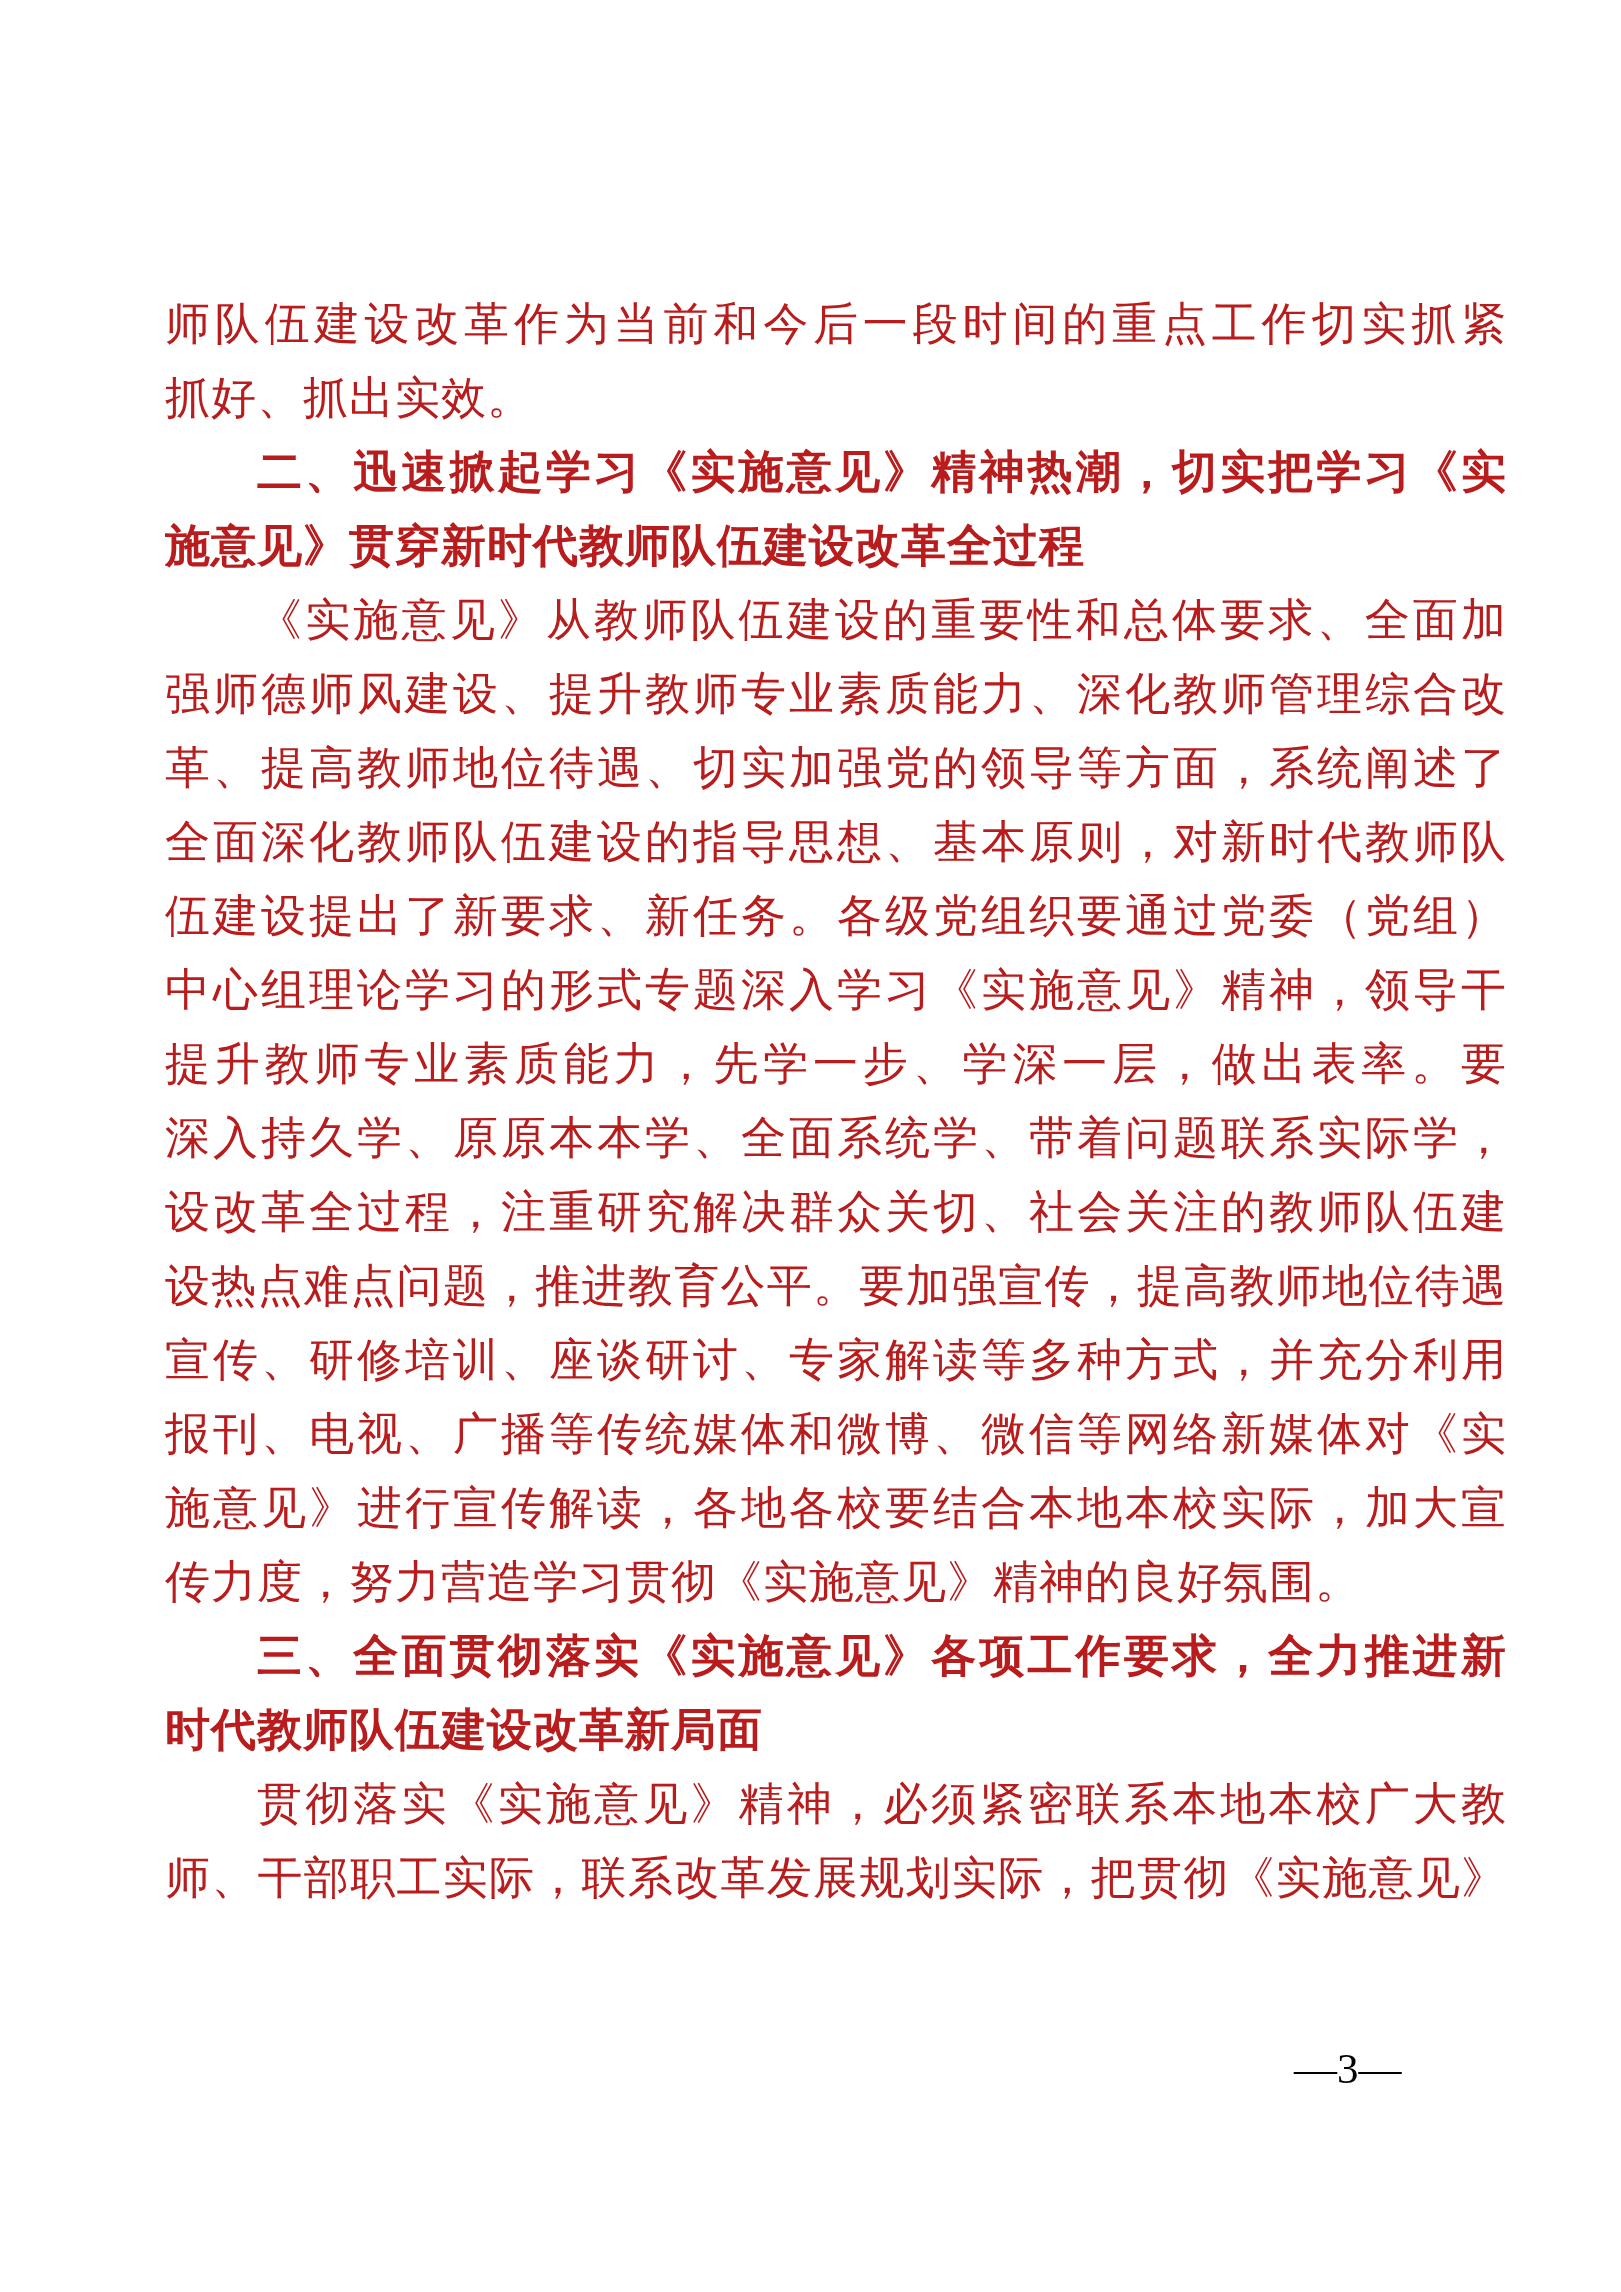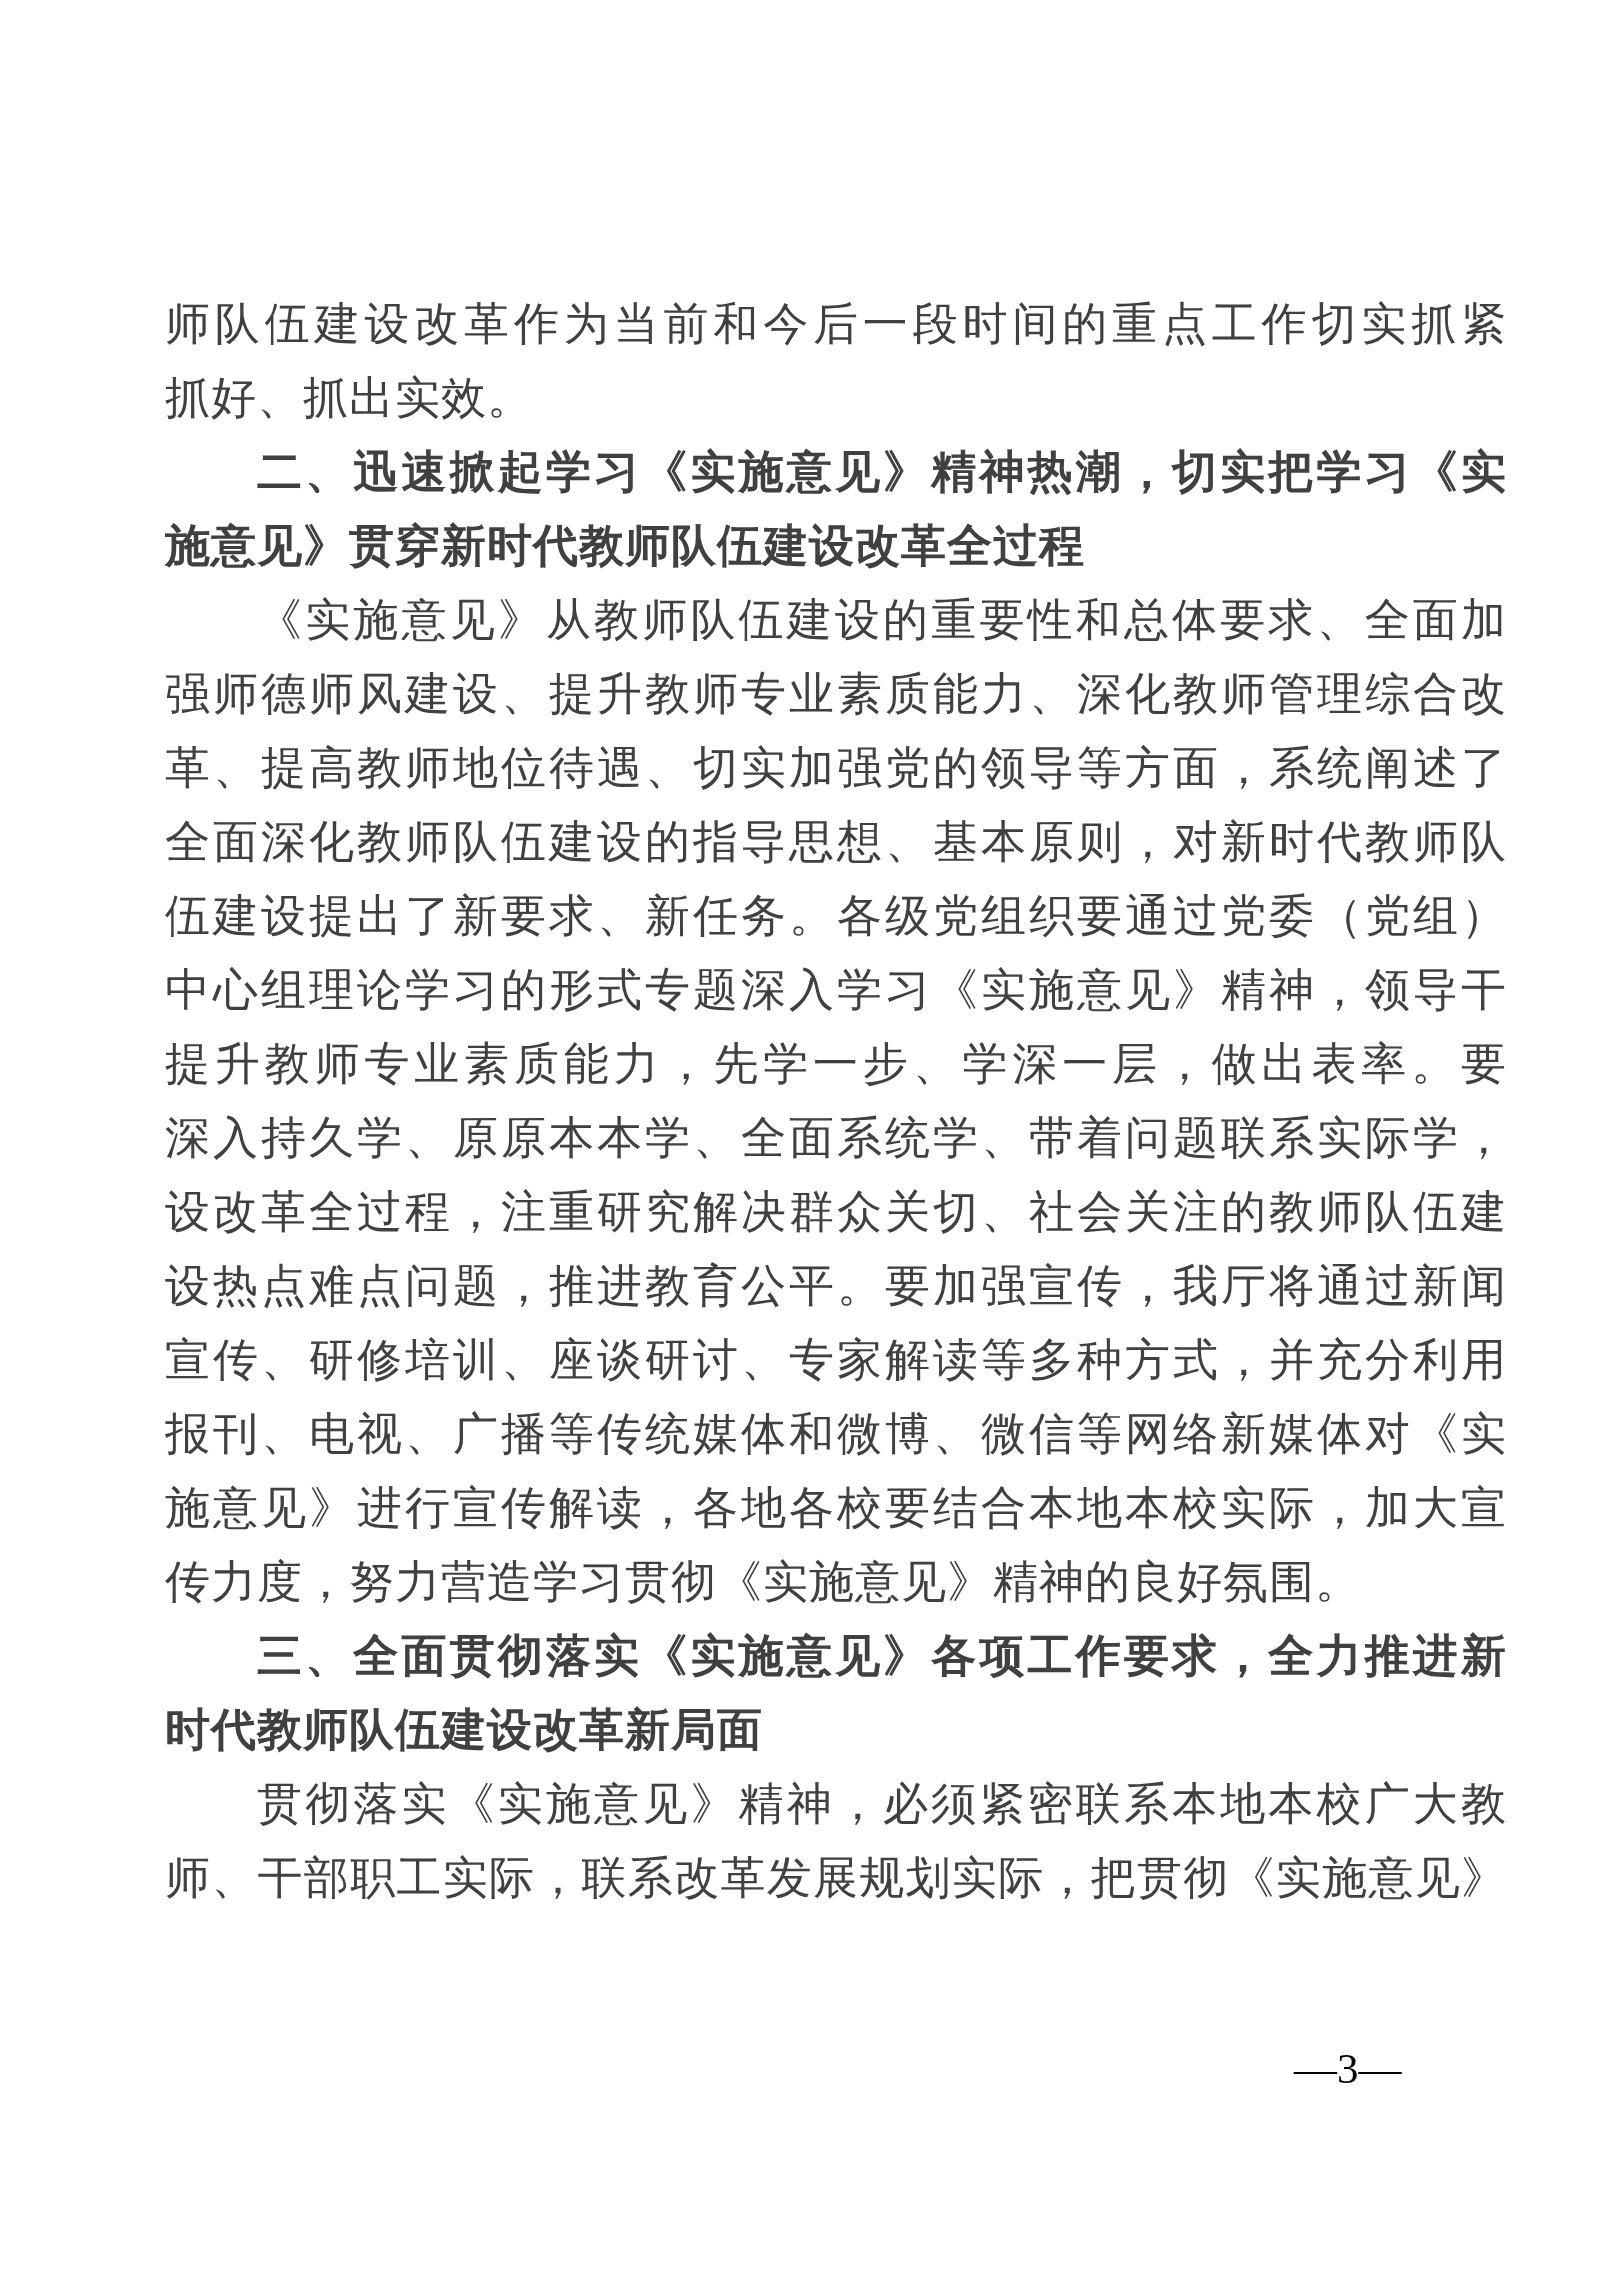--- a/index.html
+++ b/index.html
@@ -16,21 +16,21 @@
     left: 165px;
     top: 287px;
     width: 1342px;
   }
   .ln {
     font-family: "Liberation Serif", "DejaVu Serif", serif;
     font-size: 45px;
     line-height: 74px;
     height: 74px;
     letter-spacing: 1px;
-    color: #404040;
+    color: #b91c1c;
     overflow: hidden;
     text-align: left;
   }
   .j {
     text-align: justify;
     text-align-last: justify;
   }
   .hd {
     font-family: "DejaVu Sans", "Liberation Sans", sans-serif;
     font-weight: 700;
@@ -58,21 +58,21 @@
     <div class="ln hd">施意见》贯穿新时代教师队伍建设改革全过程</div>
     <div class="ln ind j">《实施意见》从教师队伍建设的重要性和总体要求、全面加</div>
     <div class="ln j">强师德师风建设、提升教师专业素质能力、深化教师管理综合改</div>
     <div class="ln j">革、提高教师地位待遇、切实加强党的领导等方面，系统阐述了</div>
     <div class="ln j">全面深化教师队伍建设的指导思想、基本原则，对新时代教师队</div>
     <div class="ln j">伍建设提出了新要求、新任务。各级党组织要通过党委（党组）</div>
     <div class="ln j">中心组理论学习的形式专题深入学习《实施意见》精神，领导干</div>
     <div class="ln j">提升教师专业素质能力，先学一步、学深一层，做出表率。要</div>
     <div class="ln j">深入持久学、原原本本学、全面系统学、带着问题联系实际学，</div>
     <div class="ln j">设改革全过程，注重研究解决群众关切、社会关注的教师队伍建</div>
-    <div class="ln j">设热点难点问题，推进教育公平。要加强宣传，我厅将通过新闻</div>
+    <div class="ln j">设热点难点问题，推进教育公平。要加强宣传，提高教师地位待遇</div>
     <div class="ln j">宣传、研修培训、座谈研讨、专家解读等多种方式，并充分利用</div>
     <div class="ln j">报刊、电视、广播等传统媒体和微博、微信等网络新媒体对《实</div>
     <div class="ln j">施意见》进行宣传解读，各地各校要结合本地本校实际，加大宣</div>
     <div class="ln">传力度，努力营造学习贯彻《实施意见》精神的良好氛围。</div>
     <div class="ln hd ind j">三、全面贯彻落实《实施意见》各项工作要求，全力推进新</div>
     <div class="ln hd">时代教师队伍建设改革新局面</div>
     <div class="ln ind j">贯彻落实《实施意见》精神，必须紧密联系本地本校广大教</div>
     <div class="ln j">师、干部职工实际，联系改革发展规划实际，把贯彻《实施意见》</div>
   </div>
 

